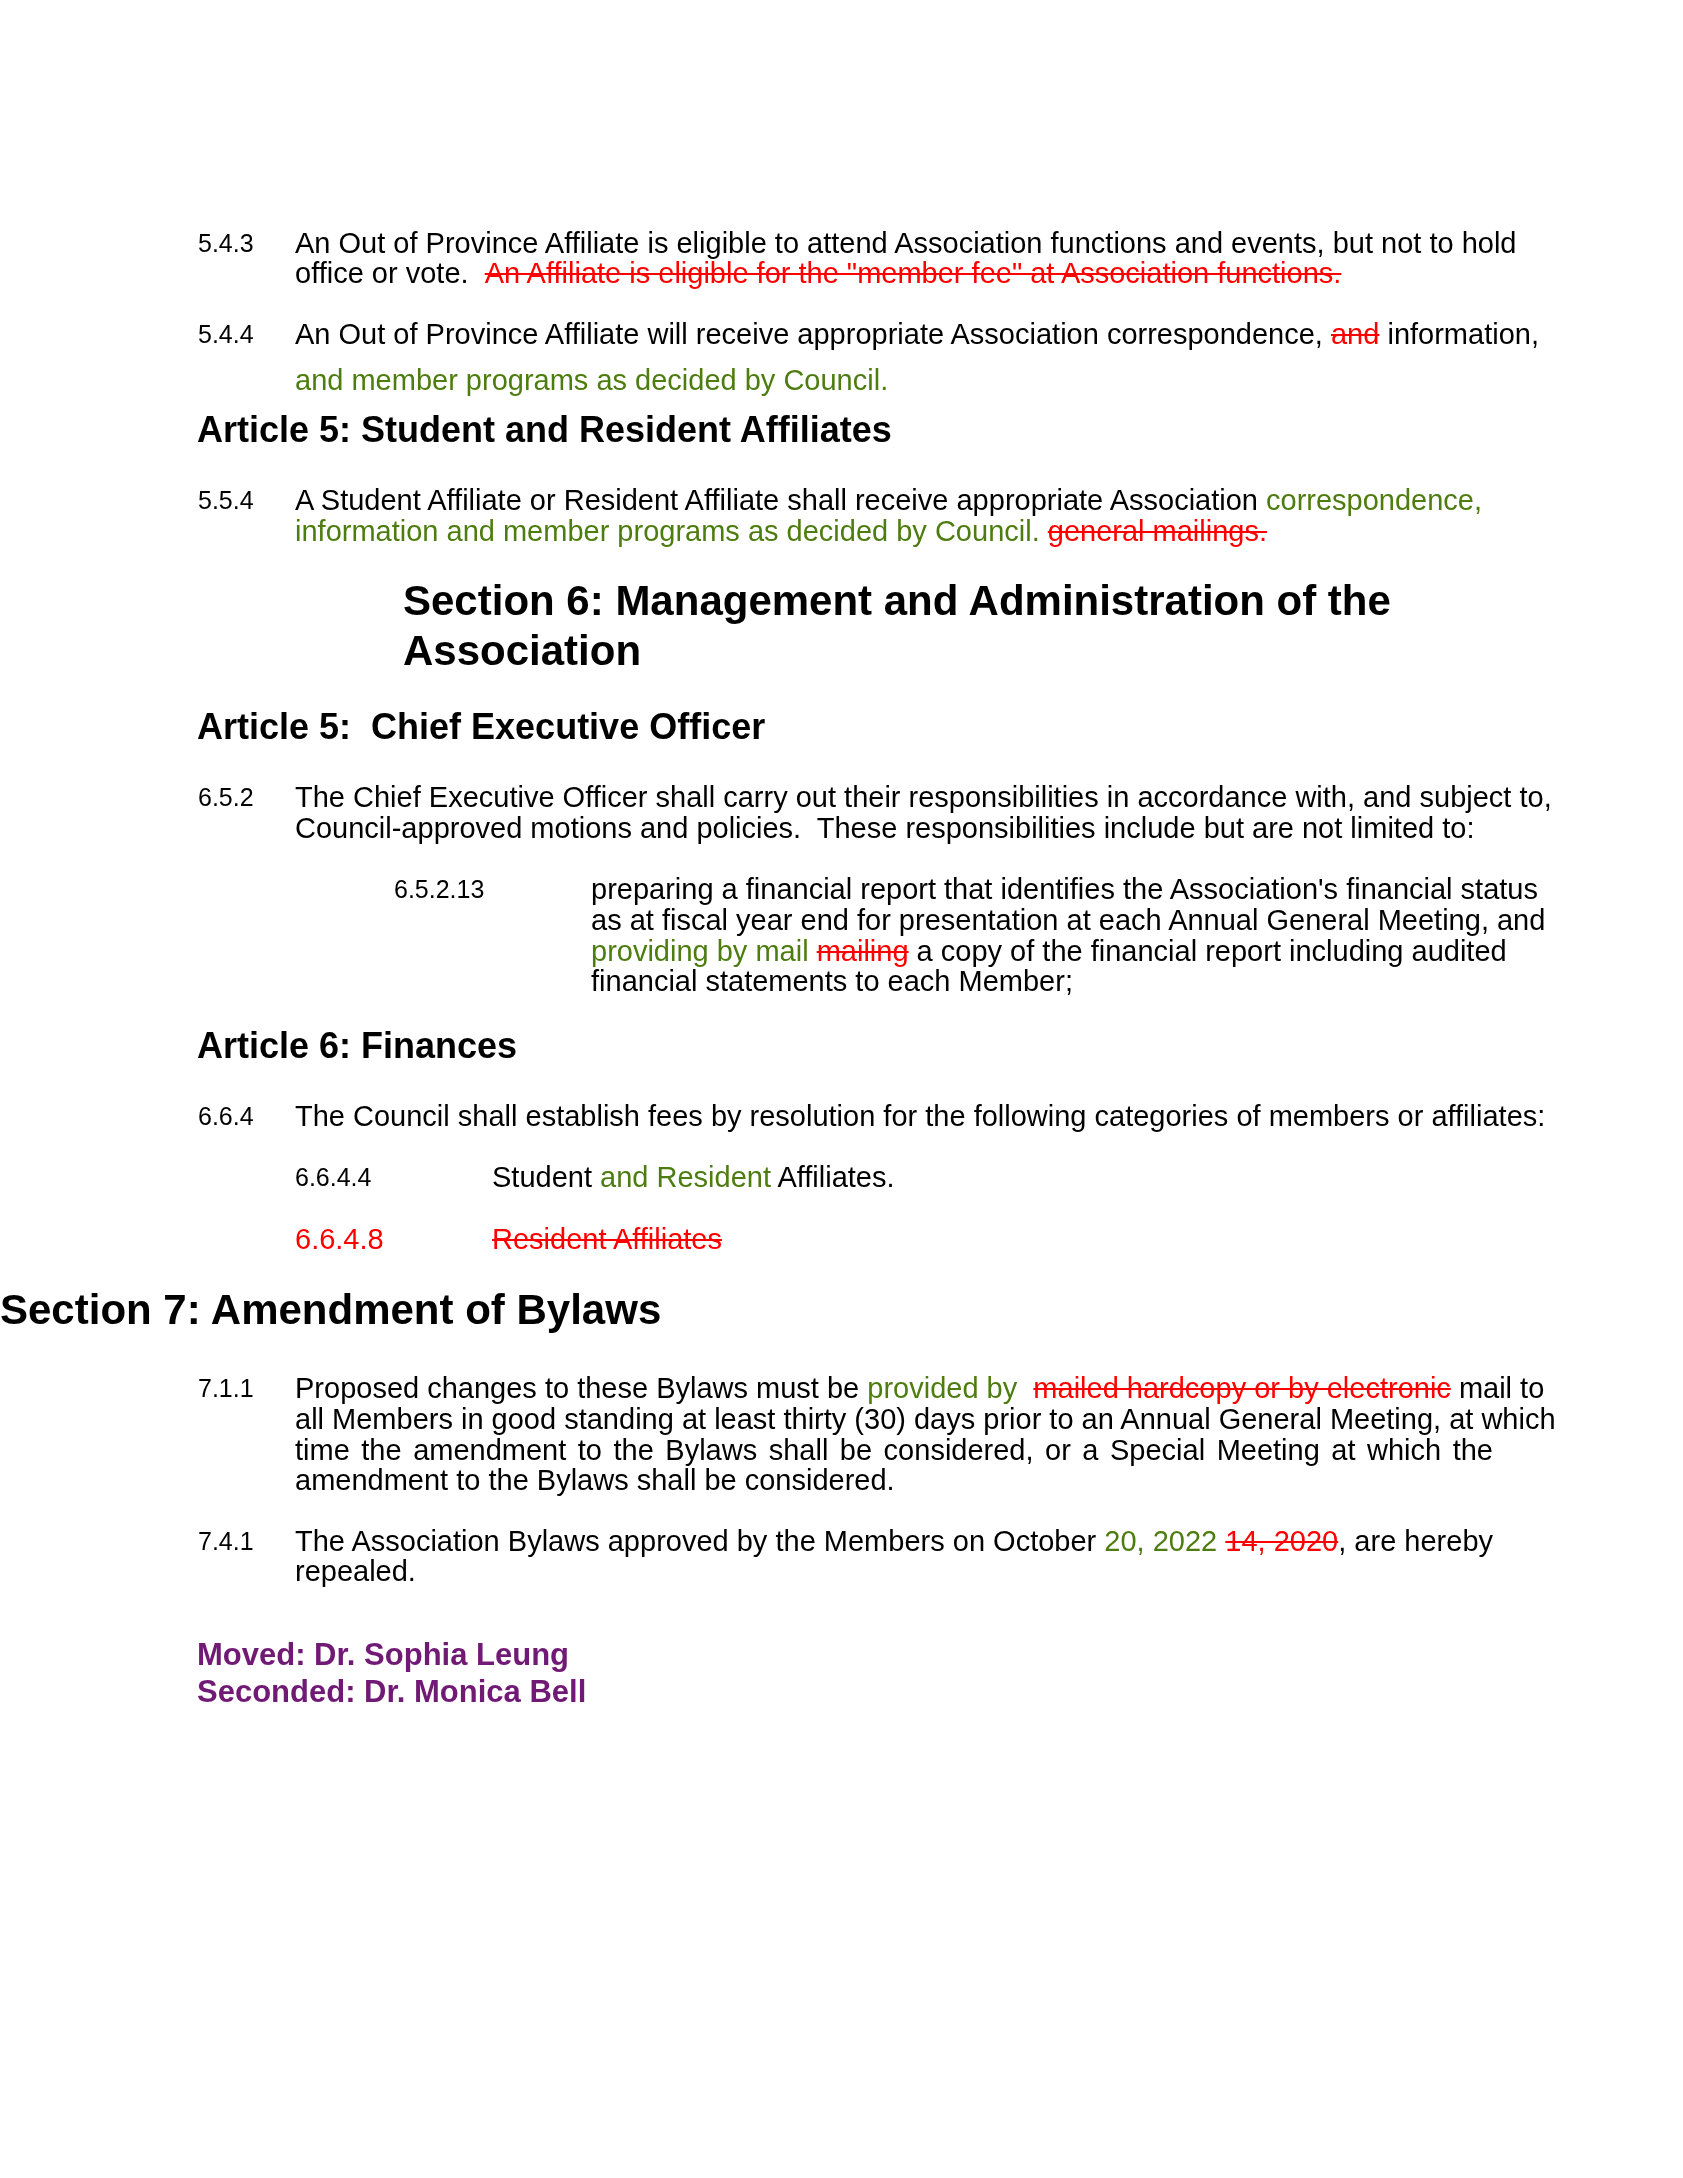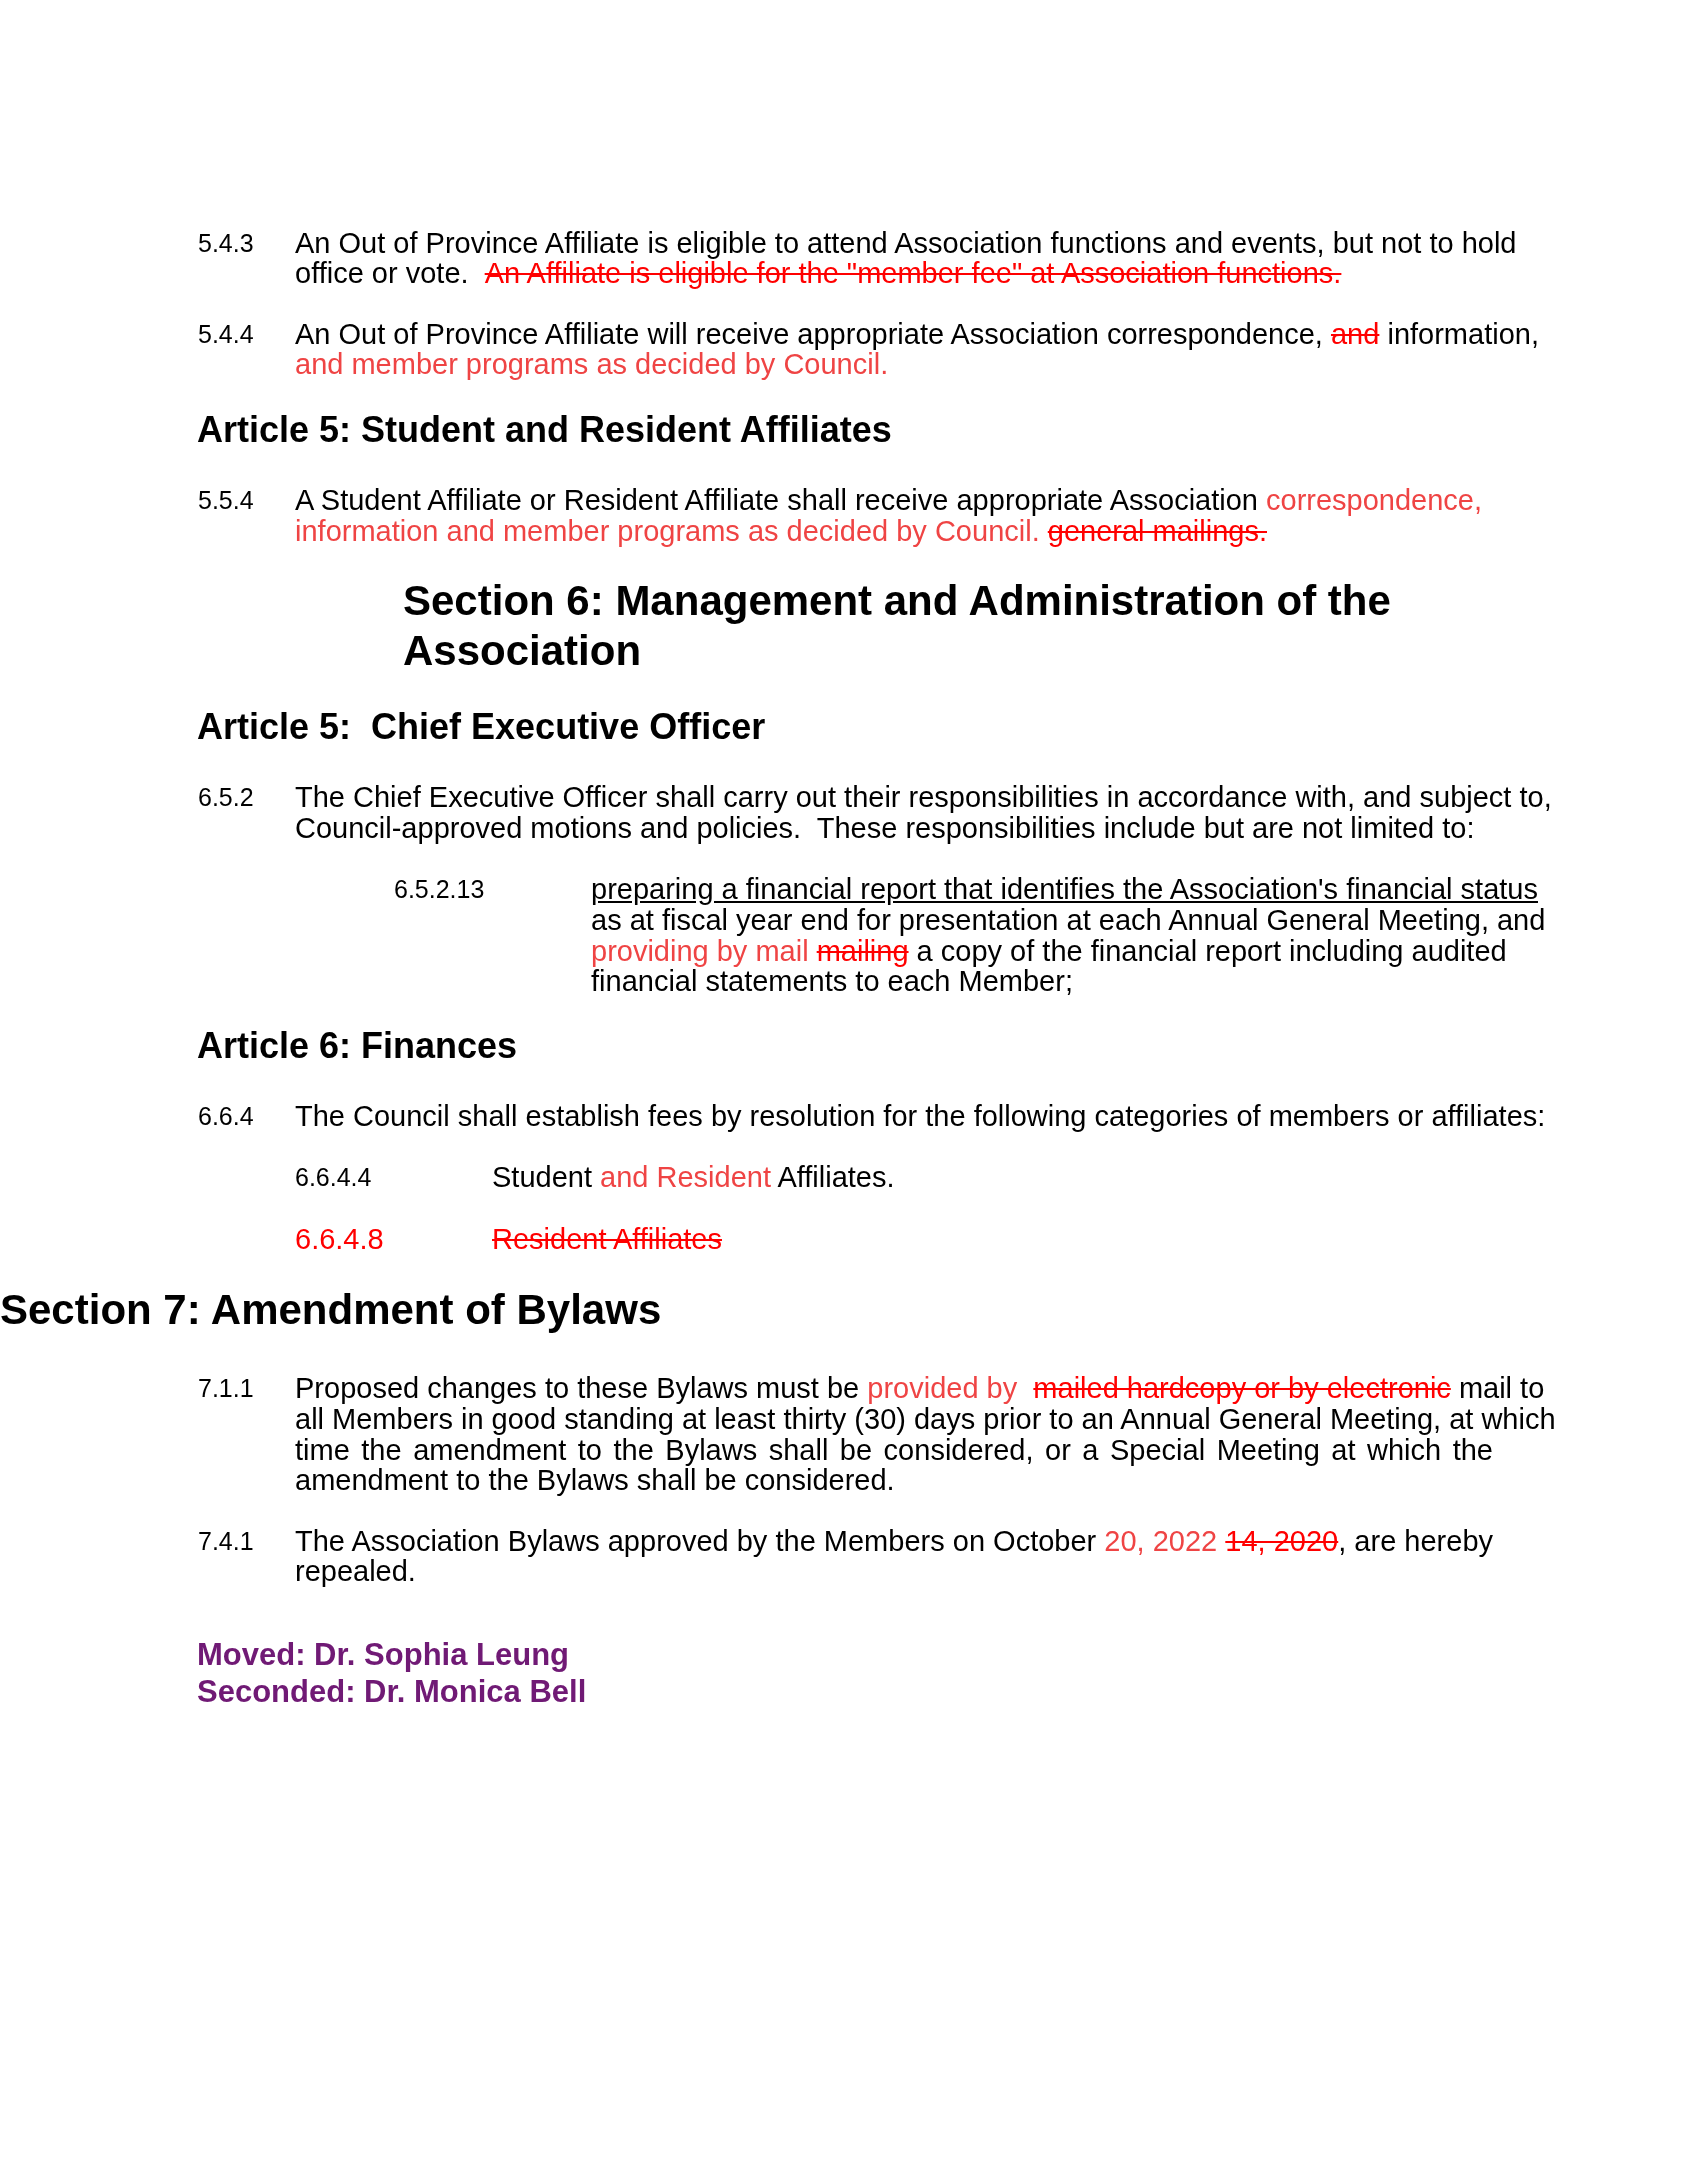--- a/index.html
+++ b/index.html
@@ -1,21 +1,21 @@
 <!DOCTYPE html>
 <html><head>
 <meta charset="utf-8">
 <style>
   html, body { margin:0; padding:0; background:#ffffff; }
   body { width:1683px; height:2178px; position:relative; overflow:hidden;
          font-family:"Liberation Sans", sans-serif; color:#000; }
   .page { position:absolute; left:0; top:0; width:1683px; height:2178px; }
   .num { position:absolute; font-size:25px; line-height:31px; }
   .body { position:absolute; font-size:29px; line-height:31px; text-align:justify; }
-  .ins { color:#ef4444; }
+  .ins { color:#4d7c0f;margin-top:16px; }
   .del { color:#FF0000; text-decoration:line-through; text-decoration-thickness:2px; }
   .h-article { position:absolute; font-size:36px; font-weight:bold; line-height:44px; white-space:nowrap; }
   .h-section { position:absolute; font-size:42px; font-weight:bold; line-height:50px; }
   .sig { position:absolute; font-size:31px; font-weight:bold; color:#701a75; line-height:38px; }
   .nowrap { white-space:nowrap; }
 </style>
 </head>
 <body>
 
 <div class="page">
@@ -45,21 +45,21 @@
   <div class="h-section nowrap" style="left:403px; top:576px;">Section 6: Management and Administration of the</div>
   <div class="h-section nowrap" style="left:403px; top:626px;">Association</div>
 
   <div class="h-article" style="left:197px; top:705px; white-space:pre;">Article 5:  Chief Executive Officer</div>
 
   <div class="num" style="left:198px; top:782px;">6.5.2</div>
   <div class="body nowrap" style="left:295px; top:782px; text-align:left;">The Chief Executive Officer shall carry out their responsibilities in accordance with, and subject to,</div>
   <div class="body nowrap" style="left:295px; top:813px; text-align:left; white-space:pre;">Council-approved motions and policies.  These responsibilities include but are not limited to:</div>
 
   <div class="num" style="left:394px; top:874px;">6.5.2.13</div>
-  <div class="body nowrap" style="left:591px; top:874px; text-align:center;text-decoration:underline;">preparing a financial report that identifies the Association's financial status</div>
+  <div class="body nowrap" style="left:591px; top:874px; text-align:center;">preparing a financial report that identifies the Association's financial status</div>
   <div class="body nowrap" style="left:591px; top:905px; text-align:left;">as at fiscal year end for presentation at each Annual General Meeting, and</div>
   <div class="body nowrap" style="left:591px; top:936px; text-align:left;">
     <span class="ins">providing by mail</span> <span class="del">mailing</span> <span>a copy of the financial report including audited</span>
   </div>
   <div class="body nowrap" style="left:591px; top:966px; text-align:left;">financial statements to each Member;</div>
 
   <div class="h-article" style="left:197px; top:1024px;">Article 6: Finances</div>
 
   <div class="num" style="left:198px; top:1101px;">6.6.4</div>
   <div class="body nowrap" style="left:295px; top:1101px; text-align:center;">The Council shall establish fees by resolution for the following categories of members or affiliates:</div>

